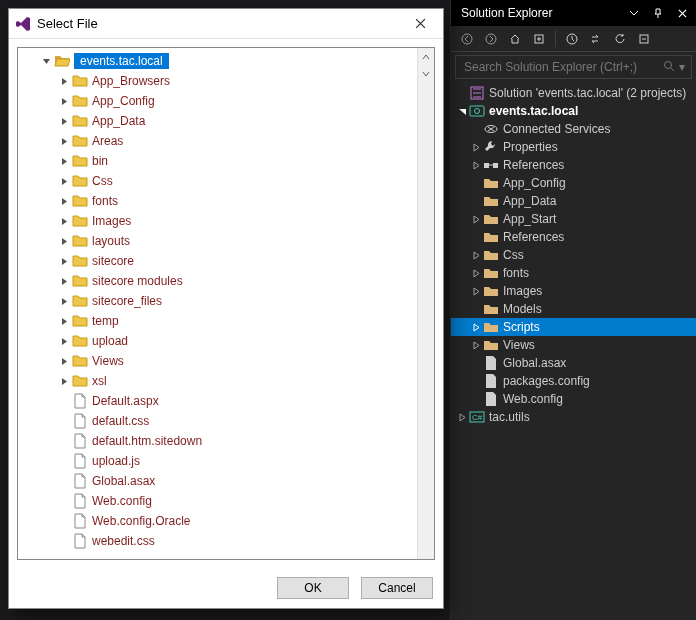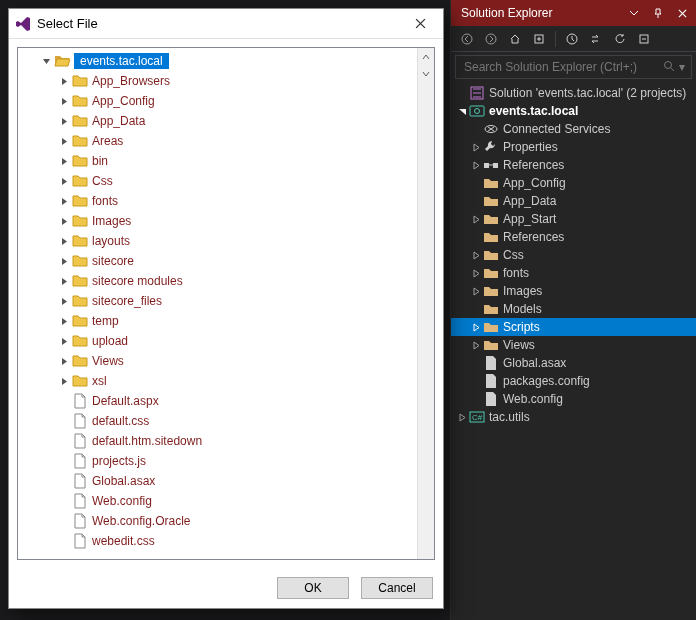--- a/index.html
+++ b/index.html
@@ -108,21 +108,21 @@
     position: absolute;
     right: 0; top: 0;
     width: 246px; height: 620px;
     background: #252526;
     color: #ccc;
     border-left: 1px solid #2d2d30;
     z-index: 1;
   }
   .panel-header {
     height: 26px;
-    background: #7f1d1d;
+    background: #000000;
     display:flex; align-items:center;
     padding: 0 0 0 10px;
     color: #fff;
   }
   .panel-title { flex:1; font-size:12px; }
   .hdr-icons { display:flex; align-items:center; gap:4px; margin-right:4px;}
   .hdr-icon { width:20px; height:20px; display:flex; align-items:center; justify-content:center; color:#fff;}
   .toolbar {
     height: 26px;
     display:flex; align-items:center;
@@ -435,21 +435,21 @@
     <span class="node-label">default.htm.sitedown</span>
   </div>
           <div class="node">
     <span class="indent"></span>
             <span class="indent"></span>
     <span class="toggle"></span>
     <span class="file-icon"><svg viewBox="0 0 16 16">
                 <path d="M3 1 H10 L13 4 V15 H3 Z" fill="#fff" stroke="#888"></path>
                 <path d="M10 1 V4 H13" fill="none" stroke="#888"></path>
               </svg></span>
-    <span class="node-label">projects.js</span>
+    <span class="node-label">upload.js</span>
   </div>
           <div class="node">
     <span class="indent"></span>
             <span class="indent"></span>
     <span class="toggle"></span>
     <span class="file-icon"><svg viewBox="0 0 16 16">
                 <path d="M3 1 H10 L13 4 V15 H3 Z" fill="#fff" stroke="#888"></path>
                 <path d="M10 1 V4 H13" fill="none" stroke="#888"></path>
               </svg></span>
     <span class="node-label">Global.asax</span>

